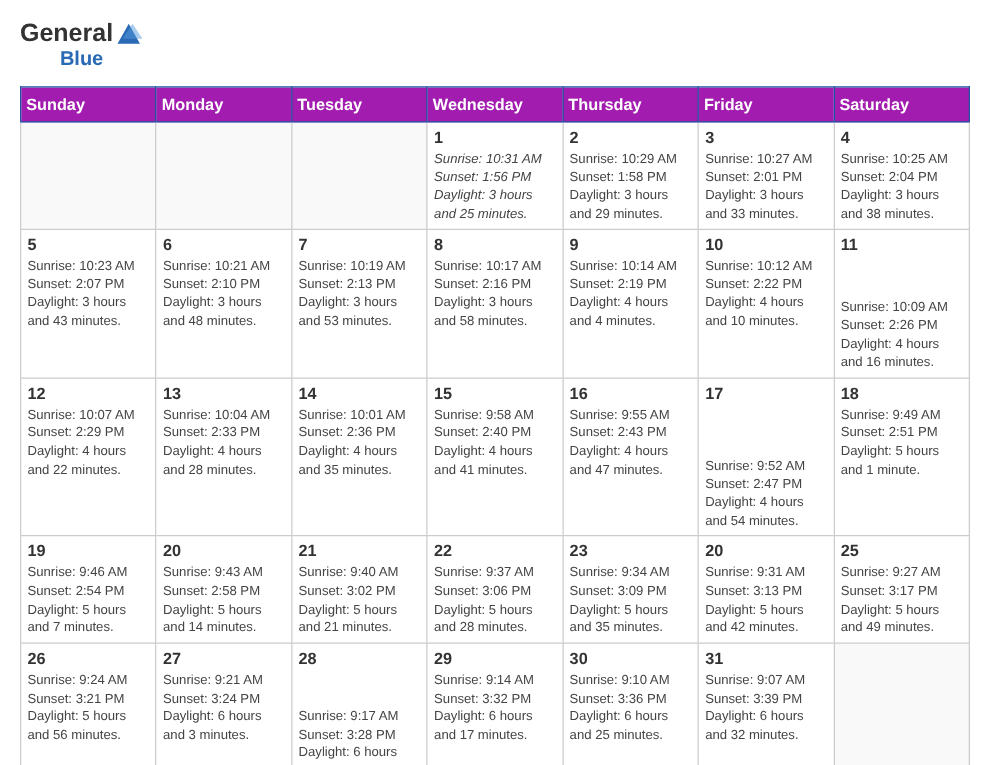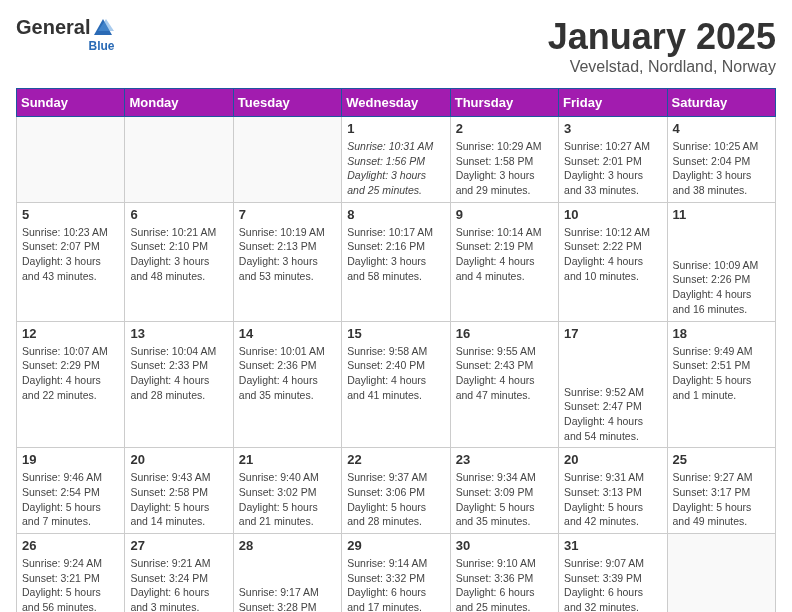--- a/index.html
+++ b/index.html
@@ -12,33 +12,33 @@
     }
     .header {
       display: flex;
       justify-content: space-between;
       align-items: flex-start;
       margin-bottom: 12px;
     }
     .logo {
       display: flex;
       flex-direction: column;
-      align-items: flex-end;
+      align-items: center;
     }
     .logo-text {
       display: flex;
       align-items: center;
     }
     .logo-general {
       font-size: 20px;
       font-weight: bold;
       color: #333;
     }
     .logo-blue {
-      font-size: 12px;
+      font-size: 16px;
       font-weight: bold;
       color: #2a6ab5;
     }
     .logo-icon {
       width: 22px;
       height: 22px;
       margin-left: 2px;
     }
     .title-section {
       text-align: right;
@@ -98,24 +98,20 @@
   <div class="logo">
     <div class="logo-text">
       <span class="logo-general">General</span>
       <svg class="logo-icon" viewBox="0 0 22 22">
         <polygon points="11,2 20,18 2,18" fill="#2a6ab5"></polygon>
         <polygon points="14,2 22,14 6,14" fill="#5599dd" opacity="0.5"></polygon>
       </svg>
     </div>
     <span class="logo-blue">Blue</span>
   </div>
-  <div class="title-section">
-    <div class="month-title">January 2025</div>
-    <div class="location">Vevelstad, Nordland, Norway</div>
-  </div>
 </div>
 
 <table class="calendar">
   <thead>
     <tr>
     <th>Sunday</th>
         <th>Monday</th>
         <th>Tuesday</th>
         <th>Wednesday</th>
         <th>Thursday</th>

